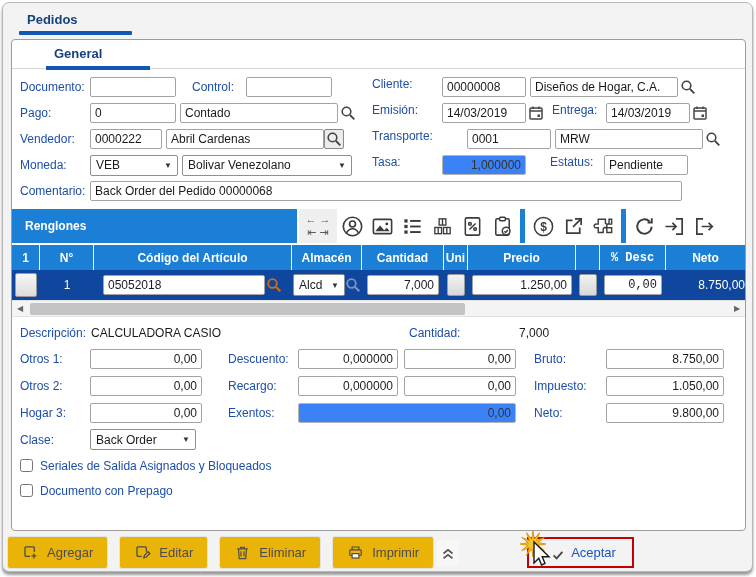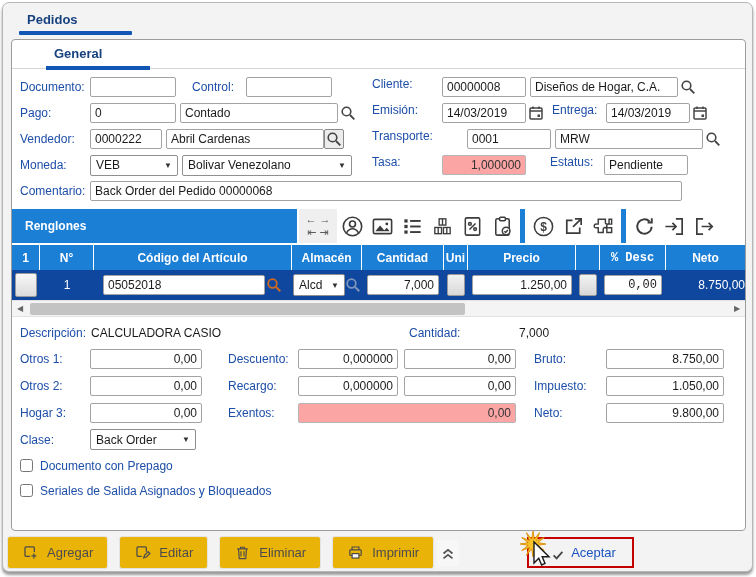--- a/index.html
+++ b/index.html
@@ -19,21 +19,21 @@
   .subtab-underline { position:absolute; left:34px; bottom:-2px; width:104px; height:4px; background:#1257b5; }
   
   .form { padding-top:5px; }
   .frow { display:flex; align-items:center; height:26px; }
   .half-l { width:360px; display:flex; align-items:center; padding-left:8px; flex:none; }
   .half-r { flex:1; display:flex; }
   .lbl { color:#1d4ea8; flex:none; }
   .w70 { width:70px; }
   .in { height:20px; border:1px solid #a3a3a3; border-radius:2px; padding:1px 4px;
     font:inherit; color:#1a1a1a; background:#fff; outline:none; flex:none; }
-  .in:disabled, .in.dis { background:#fca5a5; border-color:#b5b5b5; color:#333; }
+  .in:disabled, .in.dis { background:#3b82f6; border-color:#b5b5b5; color:#333; }
   .num { text-align:right; }
   .icon-btn { flex:none; display:inline-flex; align-items:center; justify-content:center;
     width:20px; height:20px; color:#444; cursor:pointer; }
   .icon-btn svg { width:16px; height:16px; }
   .focus-box { border:1px solid #8a8a8a; background:#ececec; border-radius:2px; }
   .selectbox { height:21px; border:1px solid #8f8f8f; border-radius:2px; background:#fff;
     display:inline-flex; align-items:center; justify-content:space-between;
     padding:0 5px; color:#1a1a1a; cursor:pointer; flex:none; }
   .selectbox .arr { font-size:8px; color:#333; margin-left:6px; }
   
@@ -426,25 +426,25 @@
       <div class="trow">
         <span class="lbl w70">Clase:</span>
         <div class="selectbox" style="width:106px">
           <span>Back Order</span>
           <span class="arr">▼</span>
         </div>
       </div>
 
       <div class="chkrow">
         <input type="checkbox" class="chk" style="">
-        <span>Documento con Prepago</span>
+        <span>Seriales de Salida Asignados y Bloqueados</span>
       </div>
       <div class="chkrow">
         <input type="checkbox" class="chk" style="">
-        <span>Seriales de Salida Asignados y Bloqueados</span>
+        <span>Documento con Prepago</span>
       </div>
     </div>
   </div>
 
   <div class="actionbar">
     <button class="abtn">
       <svg viewBox="0 0 20 20" fill="none" stroke="currentColor" stroke-width="1.5">
           <path d="M14.5 9.5V4.8A1.3 1.3 0 0 0 13.2 3.5H4.8A1.3 1.3 0 0 0 3.5 4.8v8.4a1.3 1.3 0 0 0 1.3 1.3H9.5"></path>
           <line x1="14" y1="11.2" x2="14" y2="17"></line>
           <line x1="11.1" y1="14.1" x2="16.9" y2="14.1"></line>

